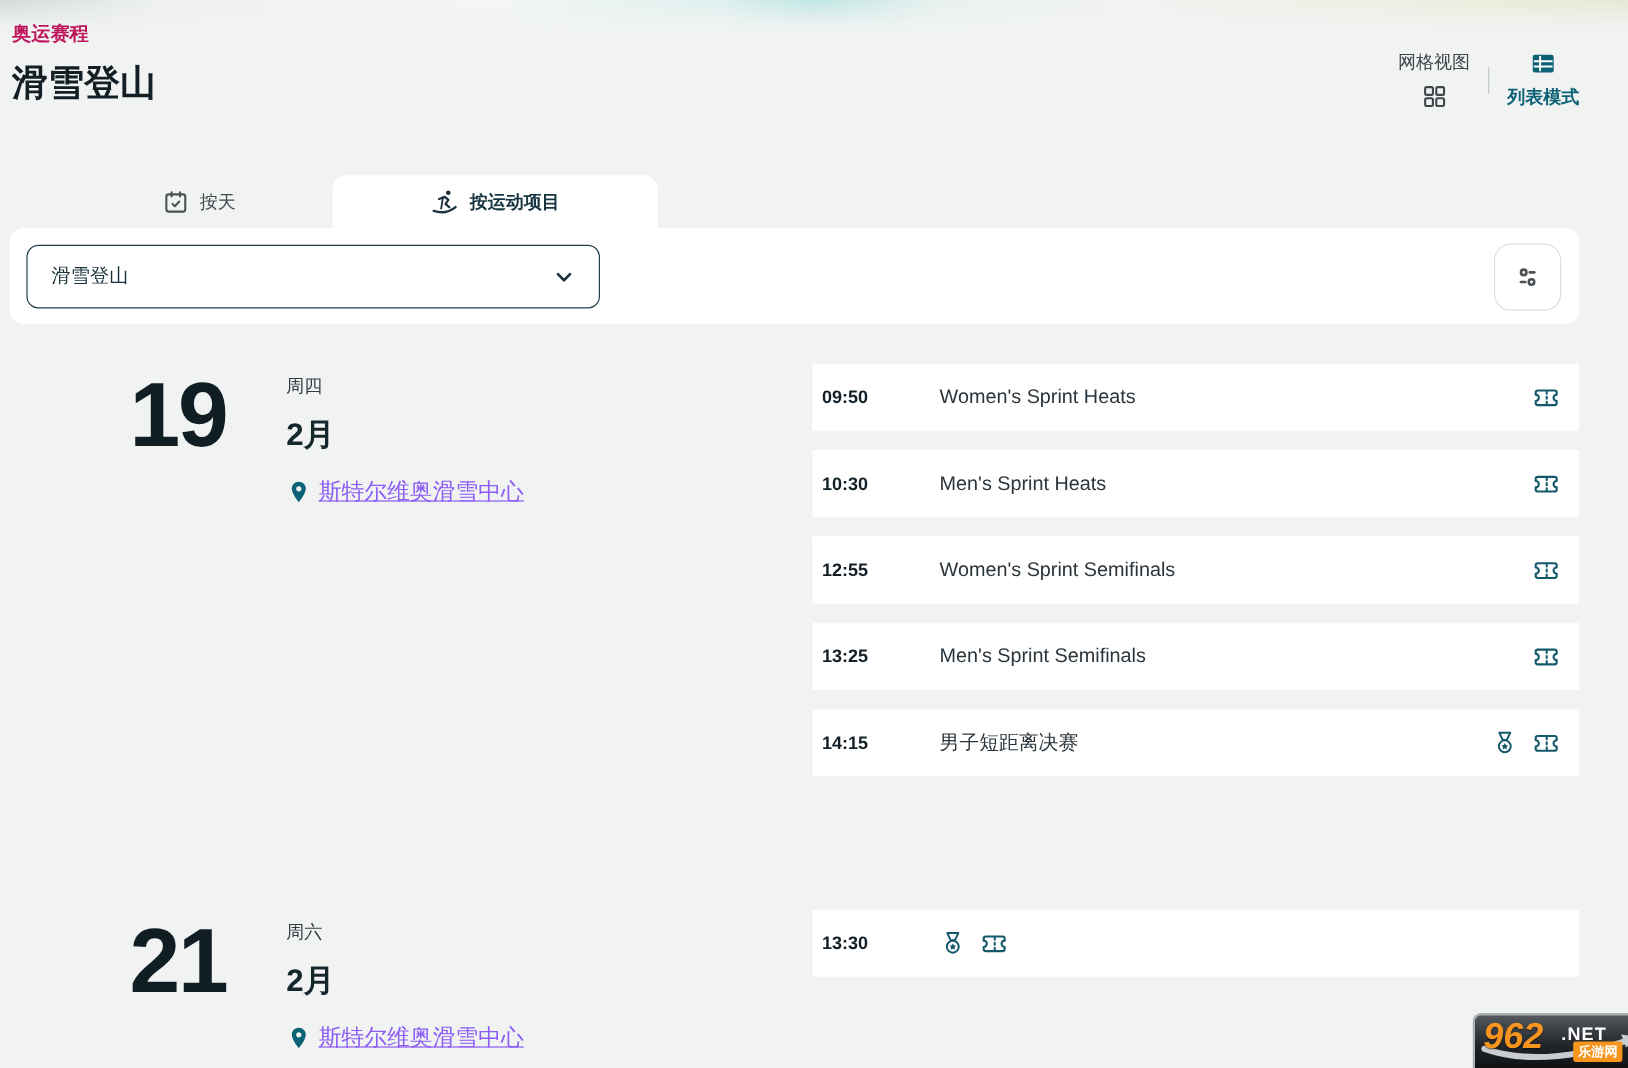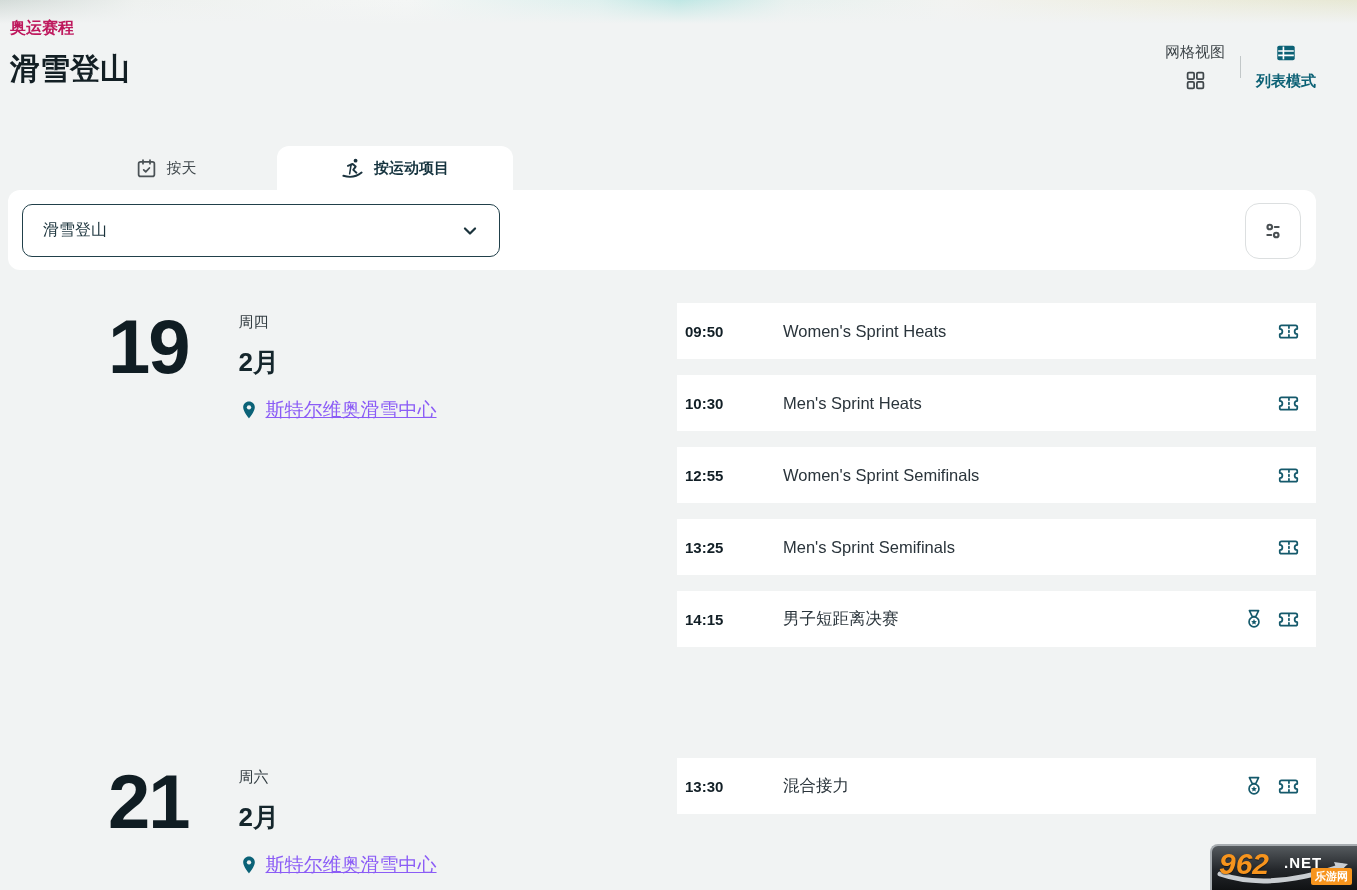--- a/index.html
+++ b/index.html
@@ -27,21 +27,21 @@
   .view-toggle .lbl { font-size:15px; color:#3f464a; }
   .view-toggle .btn { display:flex; align-items:center; gap:8px; cursor:pointer;flex-direction:column; }
   .view-toggle .divider { width:1px; height:22px; background:#c2c7c8; margin:0 6px; }
   .view-toggle .active .lbl { color:#0c6175; font-weight:700; }
   .ic { display:inline-flex; }
 
   
   .tab { position:absolute; top:146px; height:44px; display:flex; align-items:center; justify-content:center; gap:10px; font-size:15px; cursor:pointer; }
   .tab-day { left:78px; width:176px; color:#424a4e; }
   .tab-sport {
-    left:277px; width:236px; background:#ffffff; border-radius:12px 12px 0 0;
+    left:277px; width:271px; background:#ffffff; border-radius:12px 12px 0 0;
     color:#16343f; font-weight:700;
   }
 
   
   .panel {
     position:absolute; left:8px; top:190px; width:1308px; height:80px;
     background:#ffffff; border-radius:12px;
   }
   .sport-select {
     position:absolute; left:14px; top:14px; width:478px; height:53px;
@@ -72,21 +72,21 @@
   .event-row {
     height:56px; margin-bottom:16px; background:#ffffff;
     display:flex; align-items:center; cursor:pointer;
   }
   .event-row .time { width:106px; padding-left:8px; font-size:15px; font-weight:700; color:#121f26; }
   .event-row .title { flex:1; font-size:16.5px; color:#2a343b; }
   .event-row .icons { display:flex; align-items:center; gap:13px; padding-right:17px; color:#14596b; }
 
   
   .watermark {
-    position:absolute; right:0; bottom:0; width:147px; height:46px;
+    position:absolute; right:0; bottom:0; width:130px; height:46px;
     background:linear-gradient(180deg,#555a5e 0%,#23262a 55%,#101214 100%);
     border-radius:8px 0 0 0; border:2px solid #a8adb1; border-right:none; border-bottom:none;
     overflow:hidden; cursor:pointer;
   }
   .wm-962 { position:absolute; left:7px; top:1px; font-size:30px; font-weight:800; font-style:italic; color:#f7941d; text-shadow:0 1px 1px #00000088; }
   .wm-net { position:absolute; left:72px; top:8px; font-size:15px; font-weight:800; color:#ffffff; letter-spacing:1px; }
   .wm-cn { position:absolute; right:5px; bottom:5px; font-size:11px; font-weight:700; color:#ffffff; background:#f7941d; padding:1px 4px; border-radius:2px; }
   .wm-swoosh { position:absolute; left:2px; bottom:0; }
 </style>
 </head>
@@ -296,21 +296,20 @@
           </svg>
         </span>
       <span class="vlink">斯特尔维奥滑雪中心</span>
     </div>
   </div>
 </div>
 
 <div class="events e2">
   <div class="event-row">
     <span class="time">13:30</span>
-    <span class="title">混合接力</span>
     <span class="icons">
       <span class="ic">
           <svg width="22" height="22">
             <use href="#i-medal"></use>
           </svg>
         </span>
       <span class="ic">
           <svg width="21" height="21">
             <use href="#i-ticket"></use>
           </svg>

